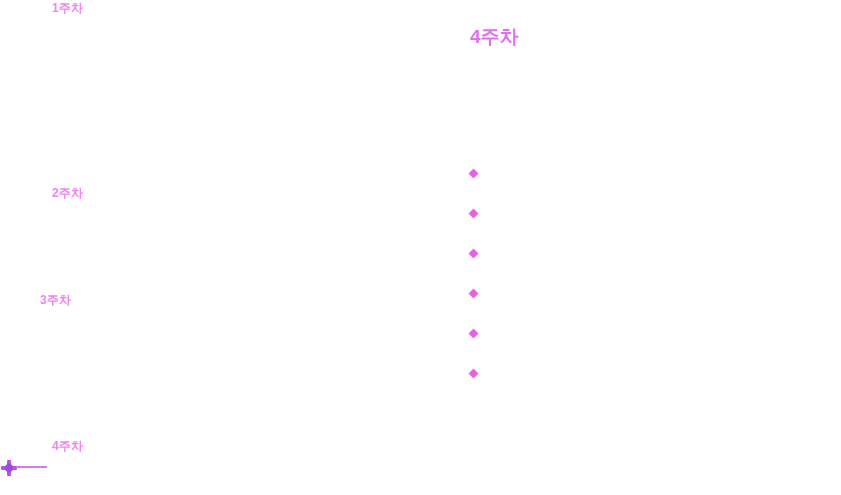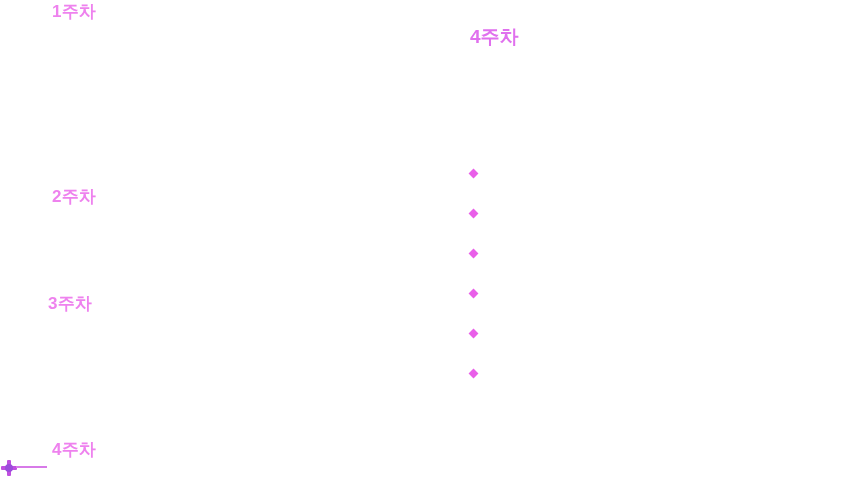--- a/index.html
+++ b/index.html
@@ -14,21 +14,21 @@
     overflow: hidden;
     position: relative;
   }
   .page {
     position: relative;
     width: 841px;
     height: 495px;
   }
   .week-label {
     position: absolute;
-    font-size: 17px;
+    font-size: 12px;
     font-weight: 700;
     color: #ee82ee;
     letter-spacing: 0.2px;
     white-space: nowrap;
   }
   .section-title {
     position: absolute;
     font-size: 19px;
     font-weight: 700;
     color: #e070ee;
@@ -90,21 +90,21 @@
 </style>
 </head>
 <body>
 
 <div class="page">
 
   <div class="week-label" style="left:52px; top:0px;">1주차</div>
 
   <div class="week-label" style="left:52px; top:145px;margin-top:40px;">2주차</div>
 
-  <div class="week-label" style="left:48px; top:292px;text-align:center;">3주차</div>
+  <div class="week-label" style="left:40px; top:292px;text-align:center;">3주차</div>
 
   <div class="week-label" style="left:52px; top:438px;">4주차</div>
 
   <div class="section-title" style="left:470px; top:24px;">4주차</div>
 
   <div class="bullet-row" style="left:470px; top:170px;">
     <span class="bullet"></span>
     <span style="position:absolute; left:16px; top:-3px; font-size:14px; color:#e070ee;"></span>
   </div>
   <div class="bullet-row" style="left:470px; top:210px;">

